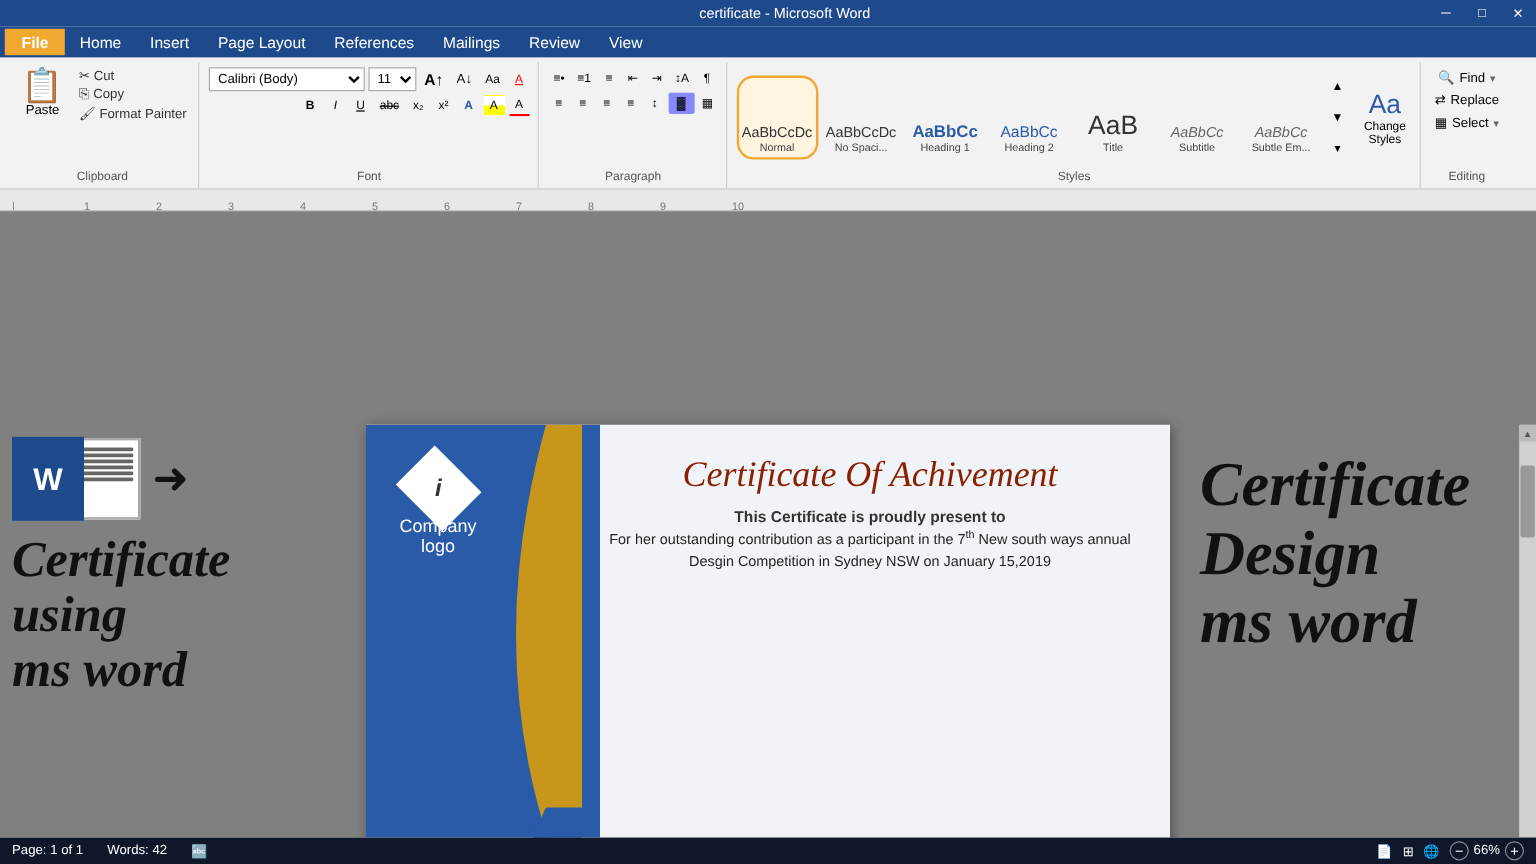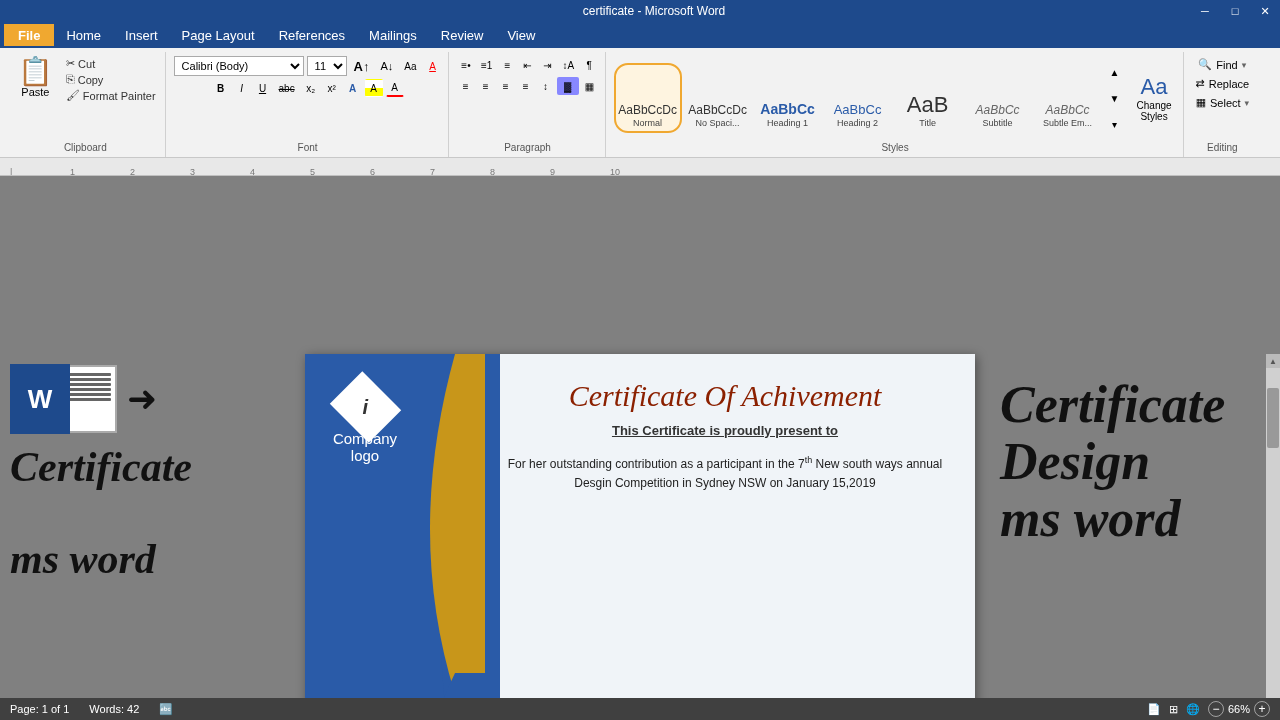--- a/index.html
+++ b/index.html
@@ -139,20 +139,21 @@
       display: flex;
       align-items: center;
       gap: 3px;
       white-space: nowrap;
     }
 
     
     .font-group .ribbon-group-content {
       flex-direction: column;
       gap: 3px;
+      align-items: flex-end;
     }
     .font-row {
       display: flex;
       align-items: center;
       gap: 3px;
     }
     .font-select {
       font-size: 11px;
       padding: 1px 3px;
       border: 1px solid #aaa;
@@ -412,23 +413,21 @@
       color: #8b2000;
       text-align: center;
       margin-bottom: 10px;
       white-space: nowrap;
     }
 
     .cert-subtitle {
       font-size: 13px;
       color: #333;
       text-align: center;
-      margin-bottom: 15px;
       font-weight: bold;
-      text-decoration: underline;
     }
 
     .cert-name {
       font-family: 'Georgia', serif;
       font-style: italic;
       font-size: 36px;
       color: #cc2200;
       text-align: center;
       margin-bottom: 18px;
       text-shadow: 1px 1px 2px rgba(200,100,100,0.4);
@@ -443,21 +442,21 @@
       max-width: 440px;
     }
 
     .cert-body sup {
       font-size: 9px;
     }
 
     
     #status-bar {
       height: 22px;
-      background: #404040;
+      background: #0f172a;
       display: flex;
       align-items: center;
       padding: 0 10px;
       font-size: 11px;
       color: white;
       gap: 20px;
       position: absolute;
       bottom: 0;
       width: 100%;
     }
@@ -727,21 +726,21 @@
         <div class="doc-line"></div>
         <div class="doc-line"></div>
         <div class="doc-line"></div>
         <div class="doc-line"></div>
         <div class="doc-line"></div>
       </div>
       <div class="arrow-right">➜</div>
     </div>
     <div class="overlay-title">
       <span>Certificate</span><br>
-      <br>
+      <span>using</span><br>
       <span>ms word</span>
     </div>
   </div>
 
   <div id="right-overlay">
     <div class="right-title">
       <span>Certificate</span><br>
       <span>Design</span><br>
       <span>ms word</span>
     </div>

